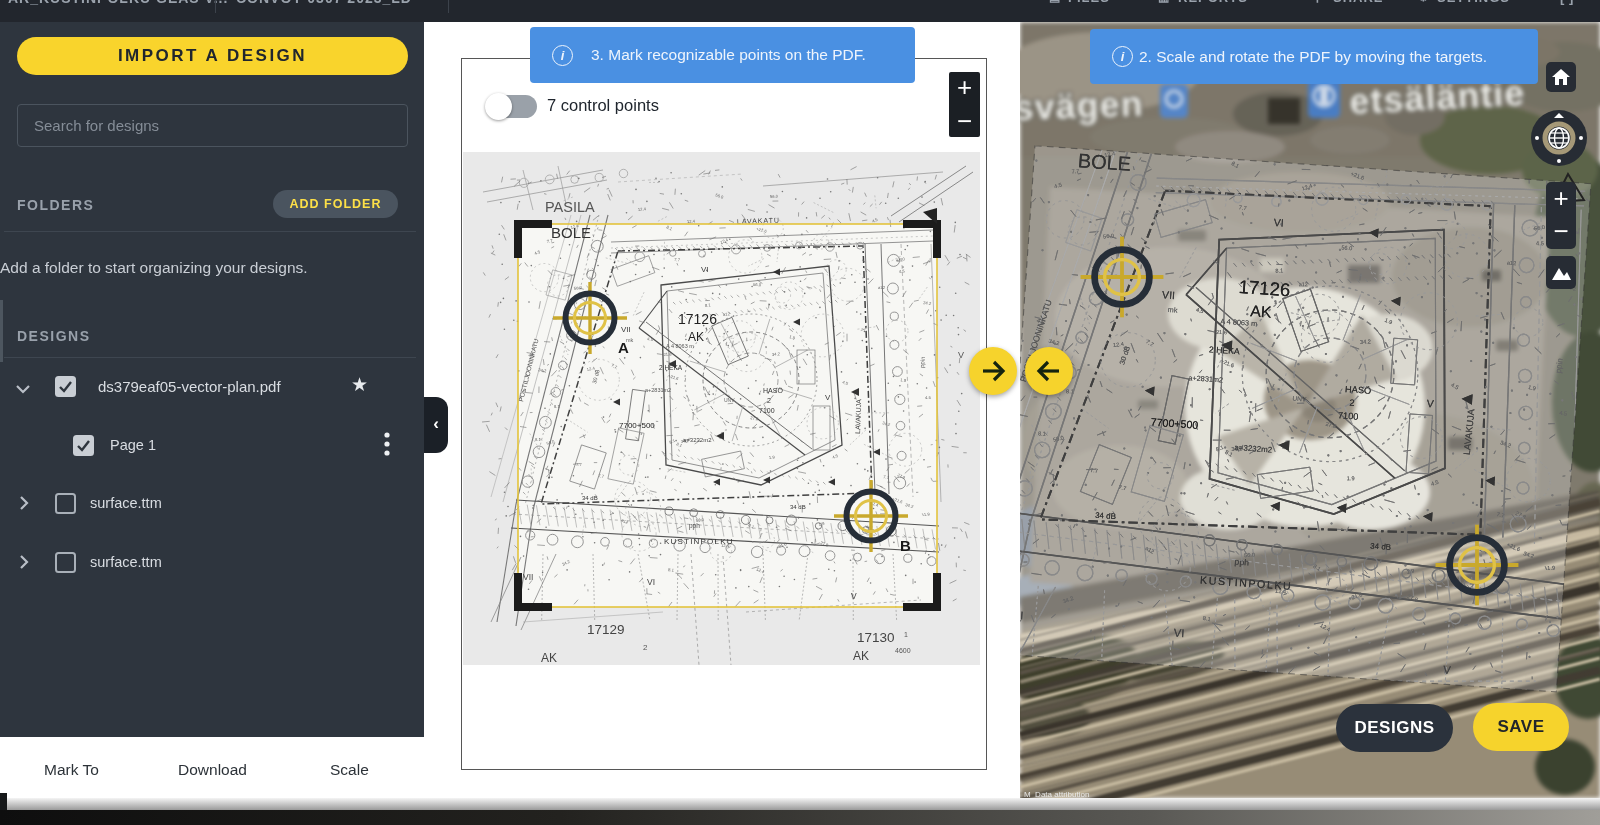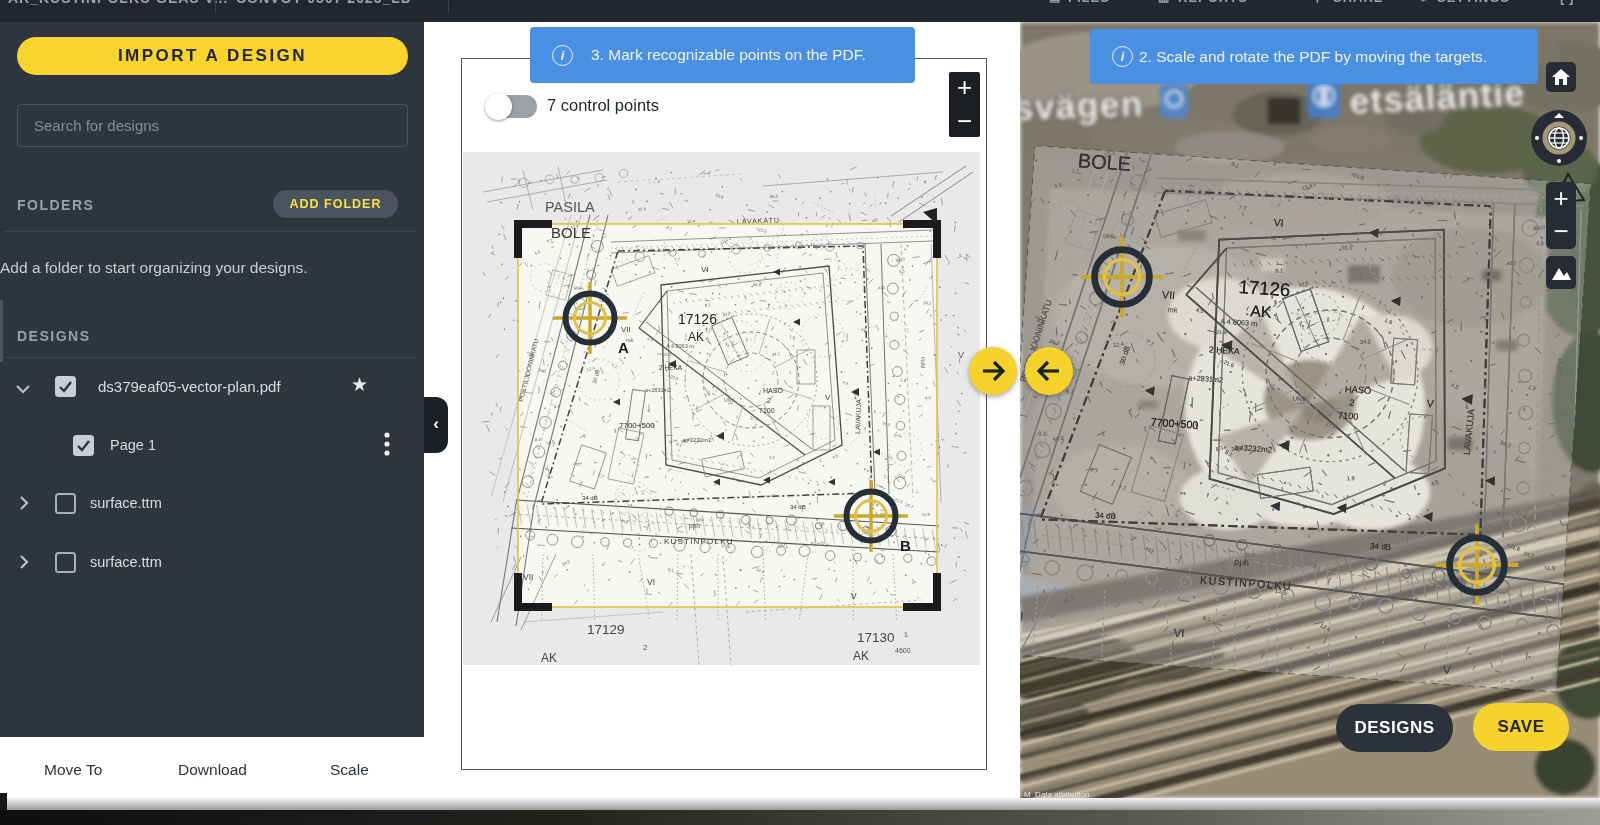--- a/index.html
+++ b/index.html
@@ -1425,21 +1425,21 @@
   <div class="cb off abs" style="left:55px; top:471px;"></div>
   <div class="rowtext abs" style="left:90px; top:473px; font-size:14.5px;">surface.ttm</div>
   <svg class="abs" style="left:16px; top:532px;" width="16" height="16">
         <path d="M5,2 L11,8 L5,14" stroke="#b9bfc7" stroke-width="2.2" fill="none"></path>
       </svg>
   <div class="cb off abs" style="left:55px; top:530px;"></div>
   <div class="rowtext abs" style="left:90px; top:532px; font-size:14.5px;">surface.ttm</div>
 </div>
 
 <div id="sbfoot" class="abs">
-  <div class="abs" style="left:44px; top:24px;">Move To</div>
+  <div class="abs" style="left:44px; top:24px;">Mark To</div>
   <div class="abs" style="left:178px; top:24px;">Download</div>
   <div class="abs" style="left:330px; top:24px;">Scale</div>
 </div>
 
 <div id="midpanel" class="abs"></div>
 <div id="pborder" class="abs"></div>
 <div id="paper" class="abs"></div>
 <div id="pageWhite" class="abs"></div>
 <svg class="abs" style="left:463px; top:152px; filter:blur(0.45px);" width="517" height="513" viewBox="0 0 517 513">
   <use href="#planart"></use>

